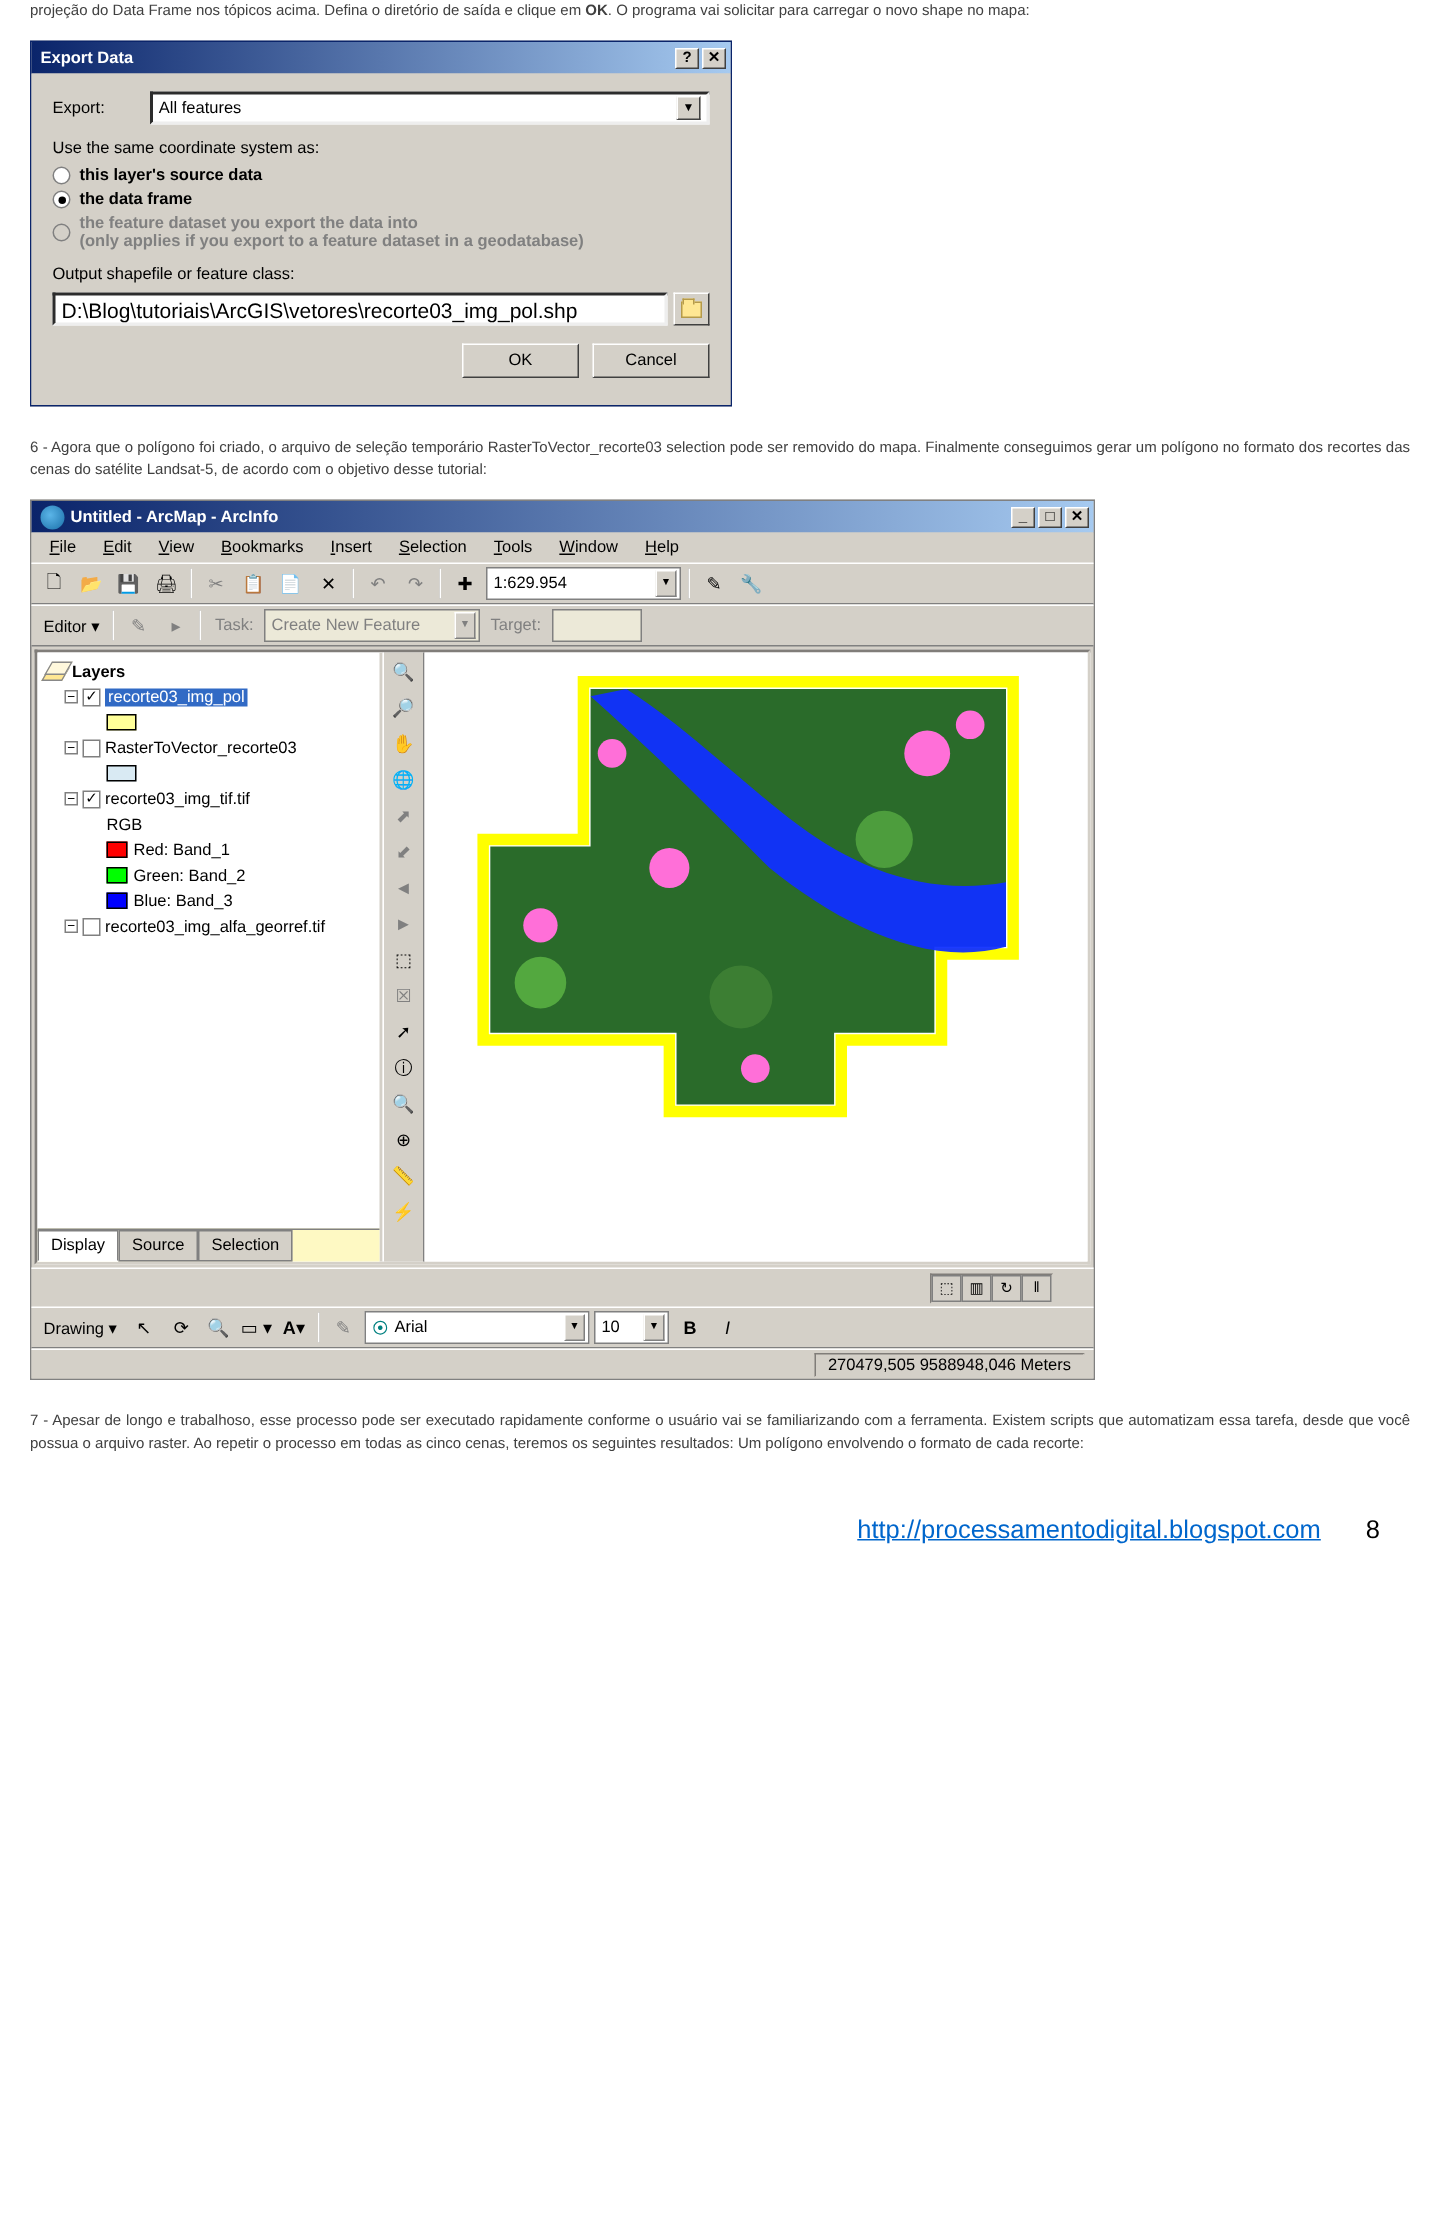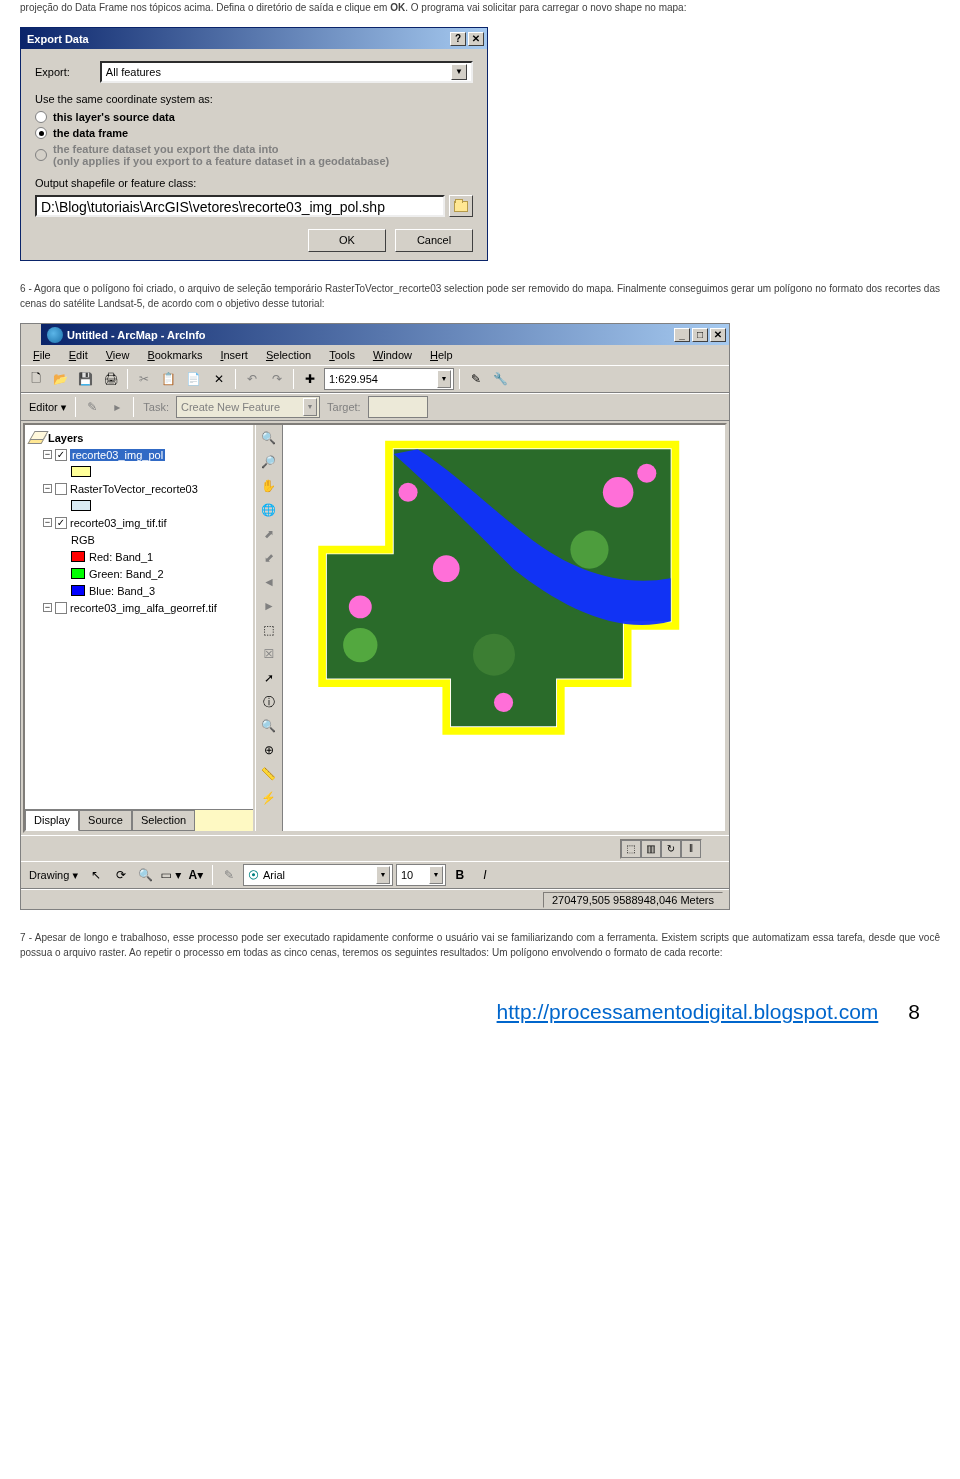--- a/index.html
+++ b/index.html
@@ -45,21 +45,21 @@
     border-right-color: #404040;
     border-bottom-color: #404040;
     margin-left: 2px;
     font-family: Marlett, sans-serif;
     font-size: 10px;
     color: #000;
     text-align: center;
     line-height: 12px;
   }
   .dlg-body {
-    padding: 12px 14px 8px 14px;
+    padding: 12px 14px 18px 14px;
     background: #d4d0c8;
   }
   .row { display: flex; align-items: center; margin-bottom: 10px; }
   .label { margin-right: 8px; }
   .dropdown {
     flex: 1;
     height: 22px;
     background: #fff;
     border: 2px inset #eee;
     border-top-color: #808080;
@@ -158,21 +158,20 @@
   .arcmap {
     width: 710px;
     margin: 12px 0 12px 20px;
     border: 1px solid #808080;
     font-family: Tahoma, sans-serif;
     font-size: 11px;
     background: #d4d0c8;
   }
   .arcmap .titlebar {
     background: linear-gradient(to right, #0a246a, #a6caf0);
-    margin-left: 20px;
   }
   .arcmap .app-icon {
     width: 16px; height: 16px;
     background: radial-gradient(circle at 40% 40%, #5bb5e8, #1a6fa8);
     border-radius: 50%;
     margin-right: 4px;
   }
   .menubar {
     background: #d4d0c8;
     padding: 2px 4px;
@@ -356,21 +355,21 @@
   .statusbar .cell {
     border: 1px inset #d4d0c8;
     padding: 1px 8px;
     display: inline-block;
   }
 
   .footer {
     display: flex;
     justify-content: flex-end;
     padding: 40px 40px 20px 40px;
-    font-size: 21px;
+    font-size: 17px;
     align-items: baseline;
   }
   .footer a { color: #0066cc; text-decoration: underline; }
   .footer .pagenum { margin-left: 30px; }
 </style>
 </head>
 <body>
 
 <div class="doc-text">
   <span>projeção do Data Frame nos tópicos acima. Defina o diretório de saída e clique em </span><span class="bold">OK</span><span>. O programa vai solicitar para carregar o novo shape no mapa:</span>

